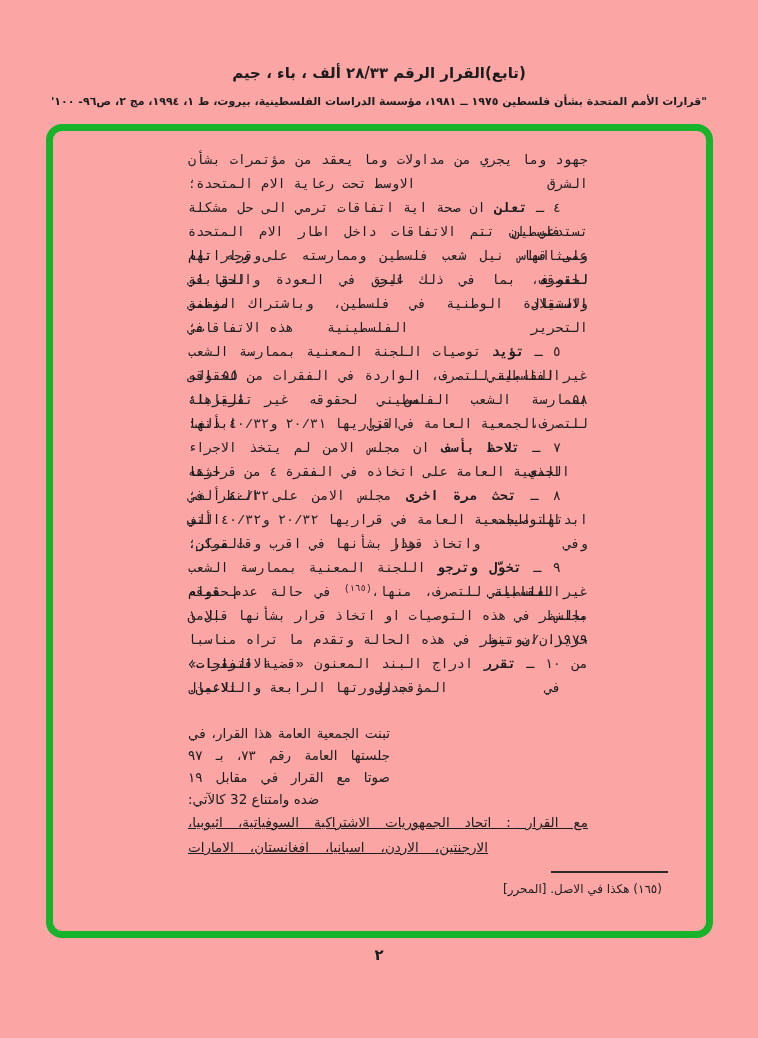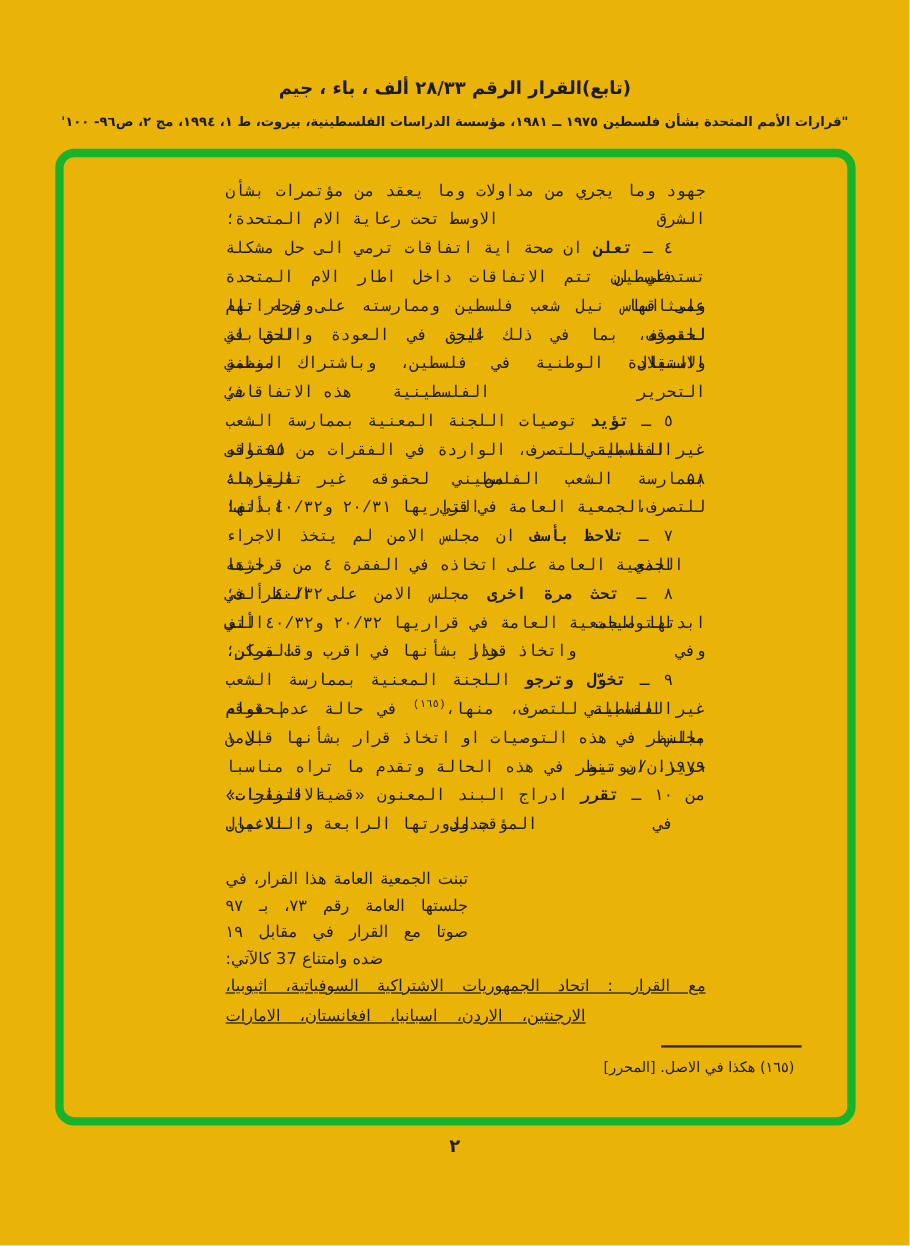--- a/index.html
+++ b/index.html
@@ -1,17 +1,17 @@
 <!DOCTYPE html>
 <html lang="ar"><head>
 <meta charset="utf-8">
 <style>
   html,body{margin:0;padding:0;background:#ffffff;}
   .page{
-    position:relative;width:758px;height:1038px;background:#eab308;
+    position:relative;width:758px;height:1038px;background:#fca5a5;
     font-family:"DejaVu Sans",sans-serif;color:#1c1c1c;direction:rtl;overflow:hidden;
   }
   .header-title{
     position:absolute;top:62px;left:0;right:0;text-align:center;
     font-weight:700;font-size:15px;line-height:22px;
   }
   .header-source{
     position:absolute;top:94px;left:0;right:0;text-align:center;
     font-weight:700;font-size:11px;line-height:16px;
   }
@@ -77,21 +77,21 @@
       <div class="line al-j"><span>بالنظر في هذه التوصيات او اتخاذ قرار بشأنها قبل ١ حزيران/يونيو</span></div>
       <div class="line al-j"><span>١٩٧٩، ان تنظر في هذه الحالة وتقدم ما تراه مناسبا من الاقتراحات؛</span></div>
       <div class="line al-j ind"><span>١٠ ـ </span><span class="b">تقرر</span><span> ادراج البند المعنون «قضية الفقرات» في جدول الاعمال</span></div>
       <div class="line al-r"><span>المؤقت لدورتها الرابعة والثلاثين.</span></div>
     </div>
 
   <div class="text-col vote-col">
       <div class="line al-j"><span>تبنت الجمعية العامة هذا القرار، في</span></div>
       <div class="line al-j"><span>جلستها العامة رقم ٧٣، بـ ٩٧</span></div>
       <div class="line al-j"><span>صوتا مع القرار في مقابل ١٩</span></div>
-      <div class="line al-r"><span>ضده وامتناع 37 كالآتي:</span></div>
+      <div class="line al-r"><span>ضده وامتناع 32 كالآتي:</span></div>
     </div>
 
   <div class="text-col with-col">
       <div class="line al-j"><span>مع القرار : اتحاد الجمهوريات الاشتراكية السوفياتية، اثيوبيا،</span></div>
       <div class="line al-j ind2"><span>الارجنتين، الاردن، اسبانيا، افغانستان، الامارات</span></div>
     </div>
 
   <div class="footnote-sep"></div>
 
   <div class="footnote-text">(١٦٥) هكذا في الاصل. [المحرر]</div>

